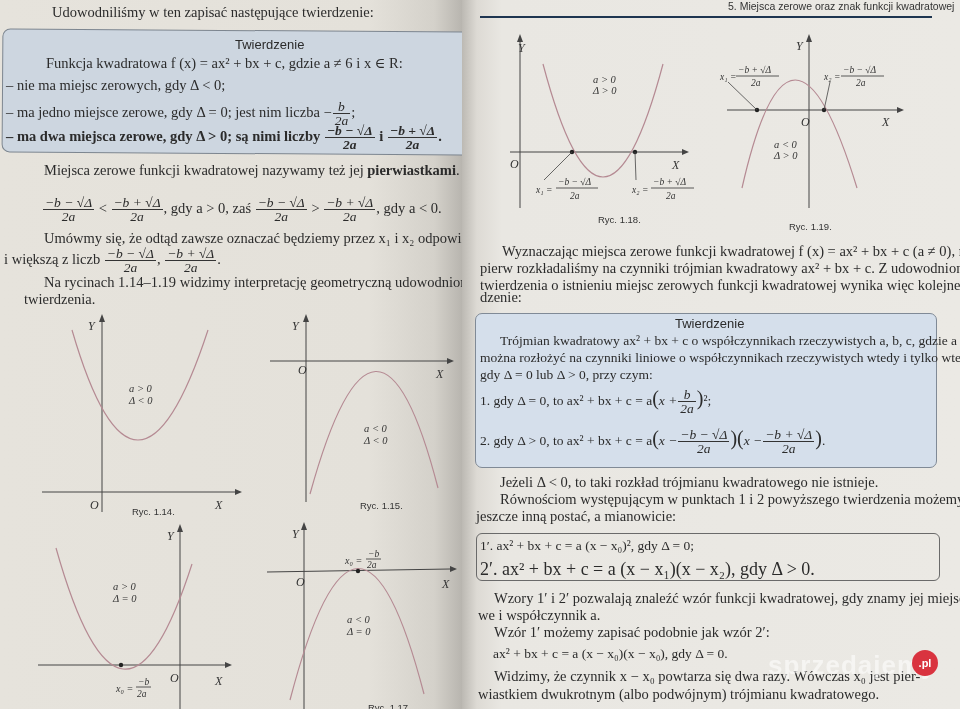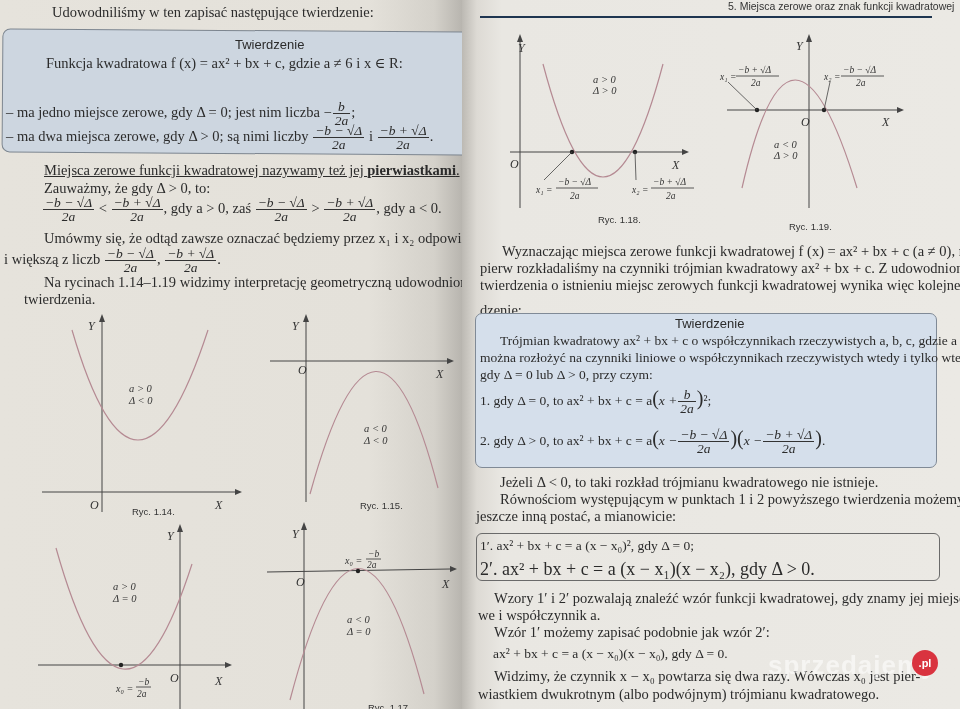--- a/index.html
+++ b/index.html
@@ -49,35 +49,35 @@
 </head>
 <body>
 
 <div class="page page-left">
 
   <div class="abs t" style="left:52px; top:4px;">Udowodniliśmy w ten zapisać następujące twierdzenie:</div>
 
   <div class="theorem-box-left"></div>
   <div class="abs box-title" style="left:235px; top:37px;">Twierdzenie</div>
   <div class="abs t" style="left:46px; top:55px;">Funkcja kwadratowa f (x) = ax² + bx + c, gdzie a ≠ 6 i x ∈ R:</div>
+  <div class="abs t" style="left:6px; top:77px;">– nie ma miejsc zerowych, gdy Δ &lt; 0;</div>
   <div class="abs t" style="left:6px; top:100px;">
     <span>– ma jedno miejsce zerowe, gdy Δ = 0; jest nim liczba</span>
     <span>−</span><span class="frac"><span class="num">b</span><span class="den">2a</span></span><span>;</span>
   </div>
-  <div class="abs t" style="left:6px; top:124px;">
+  <div class="abs t" style="left:6px; top:124px;font-weight:bold;">
     <span>– ma dwa miejsca zerowe, gdy Δ &gt; 0; są nimi liczby</span>
     <span class="frac"><span class="num">−b − √Δ</span><span class="den">2a</span></span>
     <span>i</span>
     <span class="frac"><span class="num">−b + √Δ</span><span class="den">2a</span></span><span>.</span>
   </div>
 
-  <div class="abs t" style="left:44px; top:162px;text-decoration:underline;">
+  <div class="abs t" style="left:44px; top:162px;">
     <span>Miejsca zerowe funkcji kwadratowej nazywamy też jej </span><span class="b">pierwiastkami</span><span>.</span>
   </div>
-  <div class="abs t" style="left:44px; top:180px;">Zauważmy, że gdy Δ &gt; 0, to:</div>
 
   <div class="abs t" style="left:42px; top:196px;">
     <span class="frac"><span class="num">−b − √Δ</span><span class="den">2a</span></span>
     <span>&lt;</span>
     <span class="frac"><span class="num">−b + √Δ</span><span class="den">2a</span></span><span>, gdy a &gt; 0, zaś</span>
     <span class="frac"><span class="num">−b − √Δ</span><span class="den">2a</span></span>
     <span>&gt;</span>
     <span class="frac"><span class="num">−b + √Δ</span><span class="den">2a</span></span><span>, gdy a &lt; 0.</span>
   </div>
 
@@ -221,21 +221,21 @@
     <text x="131" y="43" font-size="9.5" fill="#333">−b − √Δ</text>
     <line x1="129" y1="46" x2="172" y2="46" stroke="#333" stroke-width="0.8"></line>
     <text x="144" y="56" font-size="9.5" fill="#333">2a</text>
   </svg>
 </div>
 <div class="abs caption" style="left:789px; top:221px;">Ryc. 1.19.</div>
 
 <div class="abs t" style="left:502px; top:243px;">Wyznaczając miejsca zerowe funkcji kwadratowej f (x) = ax² + bx + c   (a ≠ 0), naj-</div>
 <div class="abs t" style="left:480px; top:260px;">pierw rozkładaliśmy na czynniki trójmian kwadratowy ax² + bx + c. Z udowodnionego</div>
 <div class="abs t" style="left:480px; top:277px;">twierdzenia o istnieniu miejsc zerowych funkcji kwadratowej wynika więc kolejne twier-</div>
-<div class="abs t" style="left:480px; top:302px;">dzenie:</div>
+<div class="abs t" style="left:480px; top:289px;">dzenie:</div>
 
 <div class="theorem-box-right"></div>
 <div class="abs box-title" style="left:675px; top:316px;">Twierdzenie</div>
 <div class="abs t" style="left:500px; top:332px; font-size:13.5px;">Trójmian kwadratowy ax² + bx + c o współczynnikach rzeczywistych a, b, c, gdzie a ≠ 0,</div>
 <div class="abs t" style="left:480px; top:349px; font-size:13.5px;">można rozłożyć na czynniki liniowe o współczynnikach rzeczywistych wtedy i tylko wtedy,</div>
 <div class="abs t" style="left:480px; top:366px; font-size:13.5px;">gdy  Δ = 0  lub  Δ &gt; 0, przy czym:</div>
 <div class="abs t" style="left:480px; top:388px; font-size:13.5px;">
   <span>1. gdy  Δ = 0,  to  ax² + bx + c = a</span><span style="font-size:20px;">(</span><span class="i">x +</span><span class="frac"><span class="num">b</span><span class="den">2a</span></span><span style="font-size:20px;">)</span><span>²;</span>
 </div>
 <div class="abs t" style="left:480px; top:428px; font-size:13.5px;">

